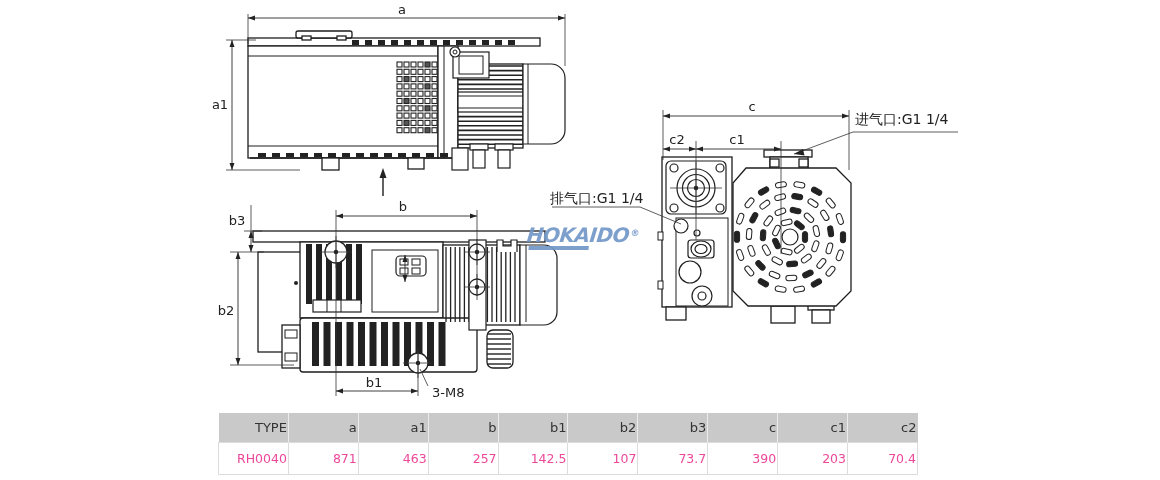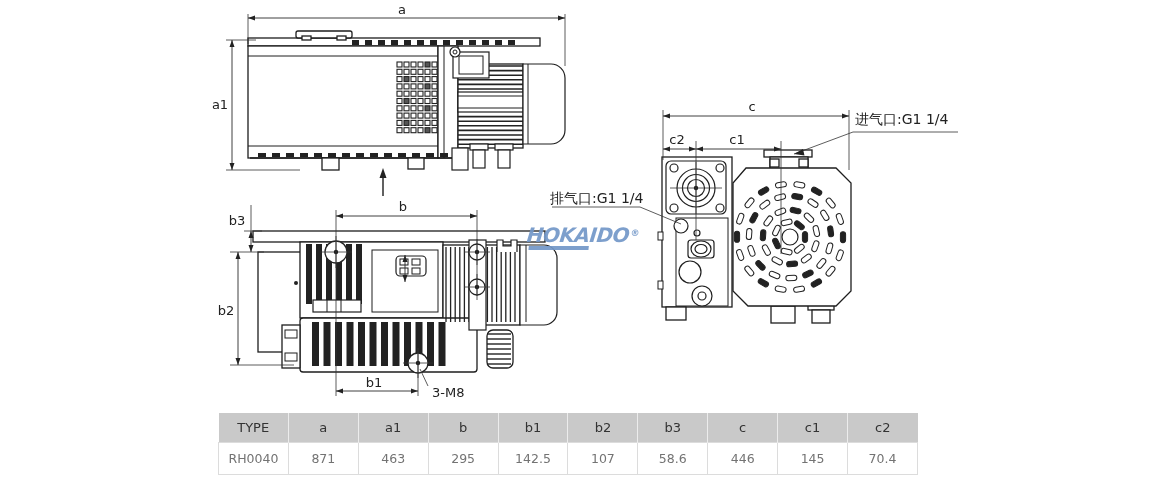--- a/index.html
+++ b/index.html
@@ -12,29 +12,29 @@
   .cjk{font-size:14px;fill:#222;}
   .logo{
     position:absolute;left:527px;top:223px;color:#7297c8;
     font:italic 800 20px "DejaVu Sans","Liberation Sans",sans-serif;
     transform:skewX(-6deg);opacity:.92;letter-spacing:-.5px;white-space:nowrap;
   }
   .logo sup{font-size:9px;font-style:normal;vertical-align:6px;margin-left:1px;}
   .logo .bar{position:absolute;left:3px;top:23px;width:60px;height:3.5px;background:#7297c8;}
   table.dim-table{
     position:absolute;left:218px;top:413px;width:700px;
-    border-collapse:collapse;table-layout:fixed;text-align:center;
+    border-collapse:collapse;table-layout:fixed;text-align:right;
   }
   table.dim-table th{
     height:27px;background:#c9c9c9;font-size:13px;font-weight:400;color:#333;
     border-left:1px solid #ececec;
   }
   table.dim-table th:first-child{border-left:none;}
   table.dim-table td{
-    height:29px;background:#fff;border:1px solid #dcdcdc;font-size:12.5px;color:#737373;
+    height:29px;background:#fff;border:1px solid #dcdcdc;font-size:12.5px;color:#ec4899;
   }
 </style>
 </head>
 <body>
 
 <svg id="dw" width="1160" height="412" viewBox="0 0 1160 412">
 
   <g id="base" stroke="#1e1e1e" stroke-width="1.3" fill="none">
 
     <g>
@@ -437,22 +437,22 @@
       <th>c</th>
       <th>c1</th>
       <th>c2</th>
     </tr>
   </thead>
   <tbody>
     <tr>
       <td>RH0040</td>
       <td>871</td>
       <td>463</td>
-      <td>295</td>
+      <td>257</td>
       <td>142.5</td>
       <td>107</td>
-      <td>58.6</td>
-      <td>446</td>
-      <td>145</td>
+      <td>73.7</td>
+      <td>390</td>
+      <td>203</td>
       <td>70.4</td>
     </tr>
   </tbody>
 </table>
 
 </body></html>

